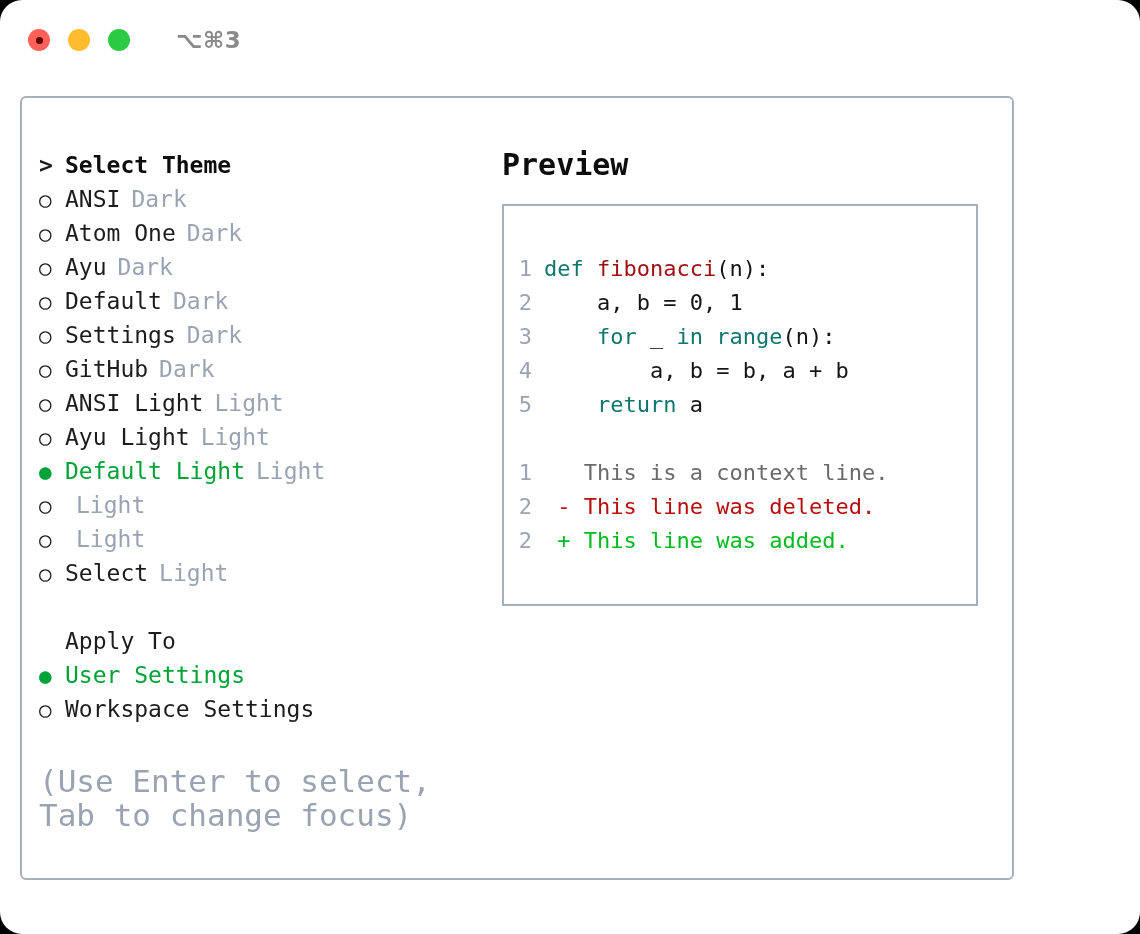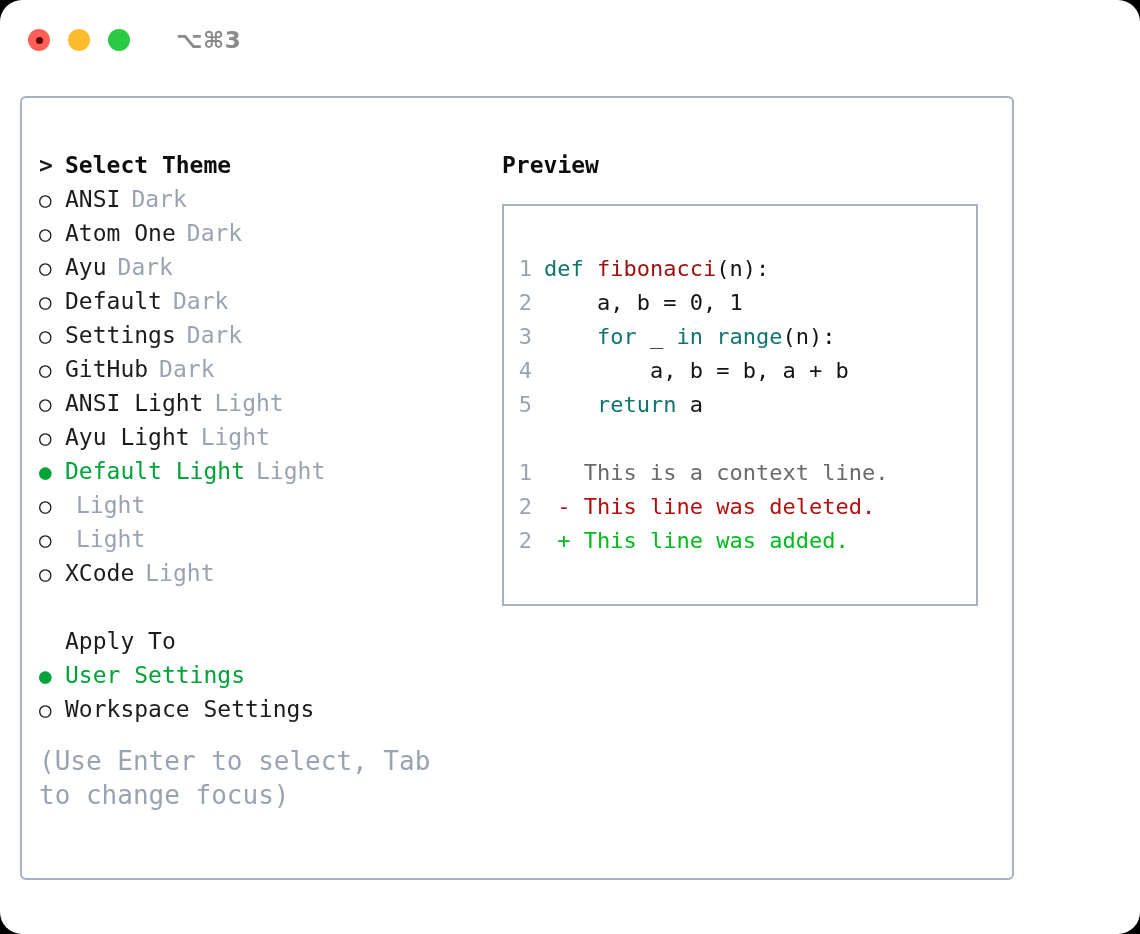--- a/index.html
+++ b/index.html
@@ -119,37 +119,37 @@
     margin-left: 11px;
   }
   .row.selected .bullet,
   .row.selected .label {
     color: #00a337;
   }
 
   .spacer-sm { height: 34px; }
 
   #hint {
-    margin-top: 18px;
-    font-size: 26px;
+    margin-top: 38px;
+    font-size: 31px;
     line-height: 34px;
     color: #9aa3b2;
     width: 420px;
     white-space: normal;
   }
 
   
   #right-col {
     position: absolute;
     left: 480px;
     top: 50px;
     width: 500px;
   }
   #preview-title {
-    font-size: 23px;
+    font-size: 30px;
     font-weight: bold;
     color: #0d0d0d;
     line-height: 34px;
   }
   #preview-box {
     margin-top: 22px;
     width: 476px;
     height: 402px;
     border: 2px solid #a7b0bf;
     box-sizing: border-box;
@@ -210,21 +210,21 @@
           <div class="row"><span class="bullet">○</span><span class="label">Atom One</span><span class="tag">Dark</span></div>
           <div class="row"><span class="bullet">○</span><span class="label">Ayu</span><span class="tag">Dark</span></div>
           <div class="row"><span class="bullet">○</span><span class="label">Default</span><span class="tag">Dark</span></div>
           <div class="row"><span class="bullet">○</span><span class="label">Settings</span><span class="tag">Dark</span></div>
           <div class="row"><span class="bullet">○</span><span class="label">GitHub</span><span class="tag">Dark</span></div>
           <div class="row"><span class="bullet">○</span><span class="label">ANSI Light</span><span class="tag">Light</span></div>
           <div class="row"><span class="bullet">○</span><span class="label">Ayu Light</span><span class="tag">Light</span></div>
           <div class="row selected"><span class="bullet">●</span><span class="label">Default Light</span><span class="tag">Light</span></div>
           <div class="row"><span class="bullet">○</span><span class="tag">Light</span></div>
           <div class="row"><span class="bullet">○</span><span class="tag">Light</span></div>
-          <div class="row"><span class="bullet">○</span><span class="label">XCode</span><span class="tag">Light</span></div>
+          <div class="row"><span class="bullet">○</span><span class="label">Select</span><span class="tag">Light</span></div>
         </div>
 
       <div class="spacer-sm"></div>
 
       <div class="row">
         <span class="bullet"> </span>
         <span class="label">Apply To</span>
       </div>
 
       <div id="apply-list">

